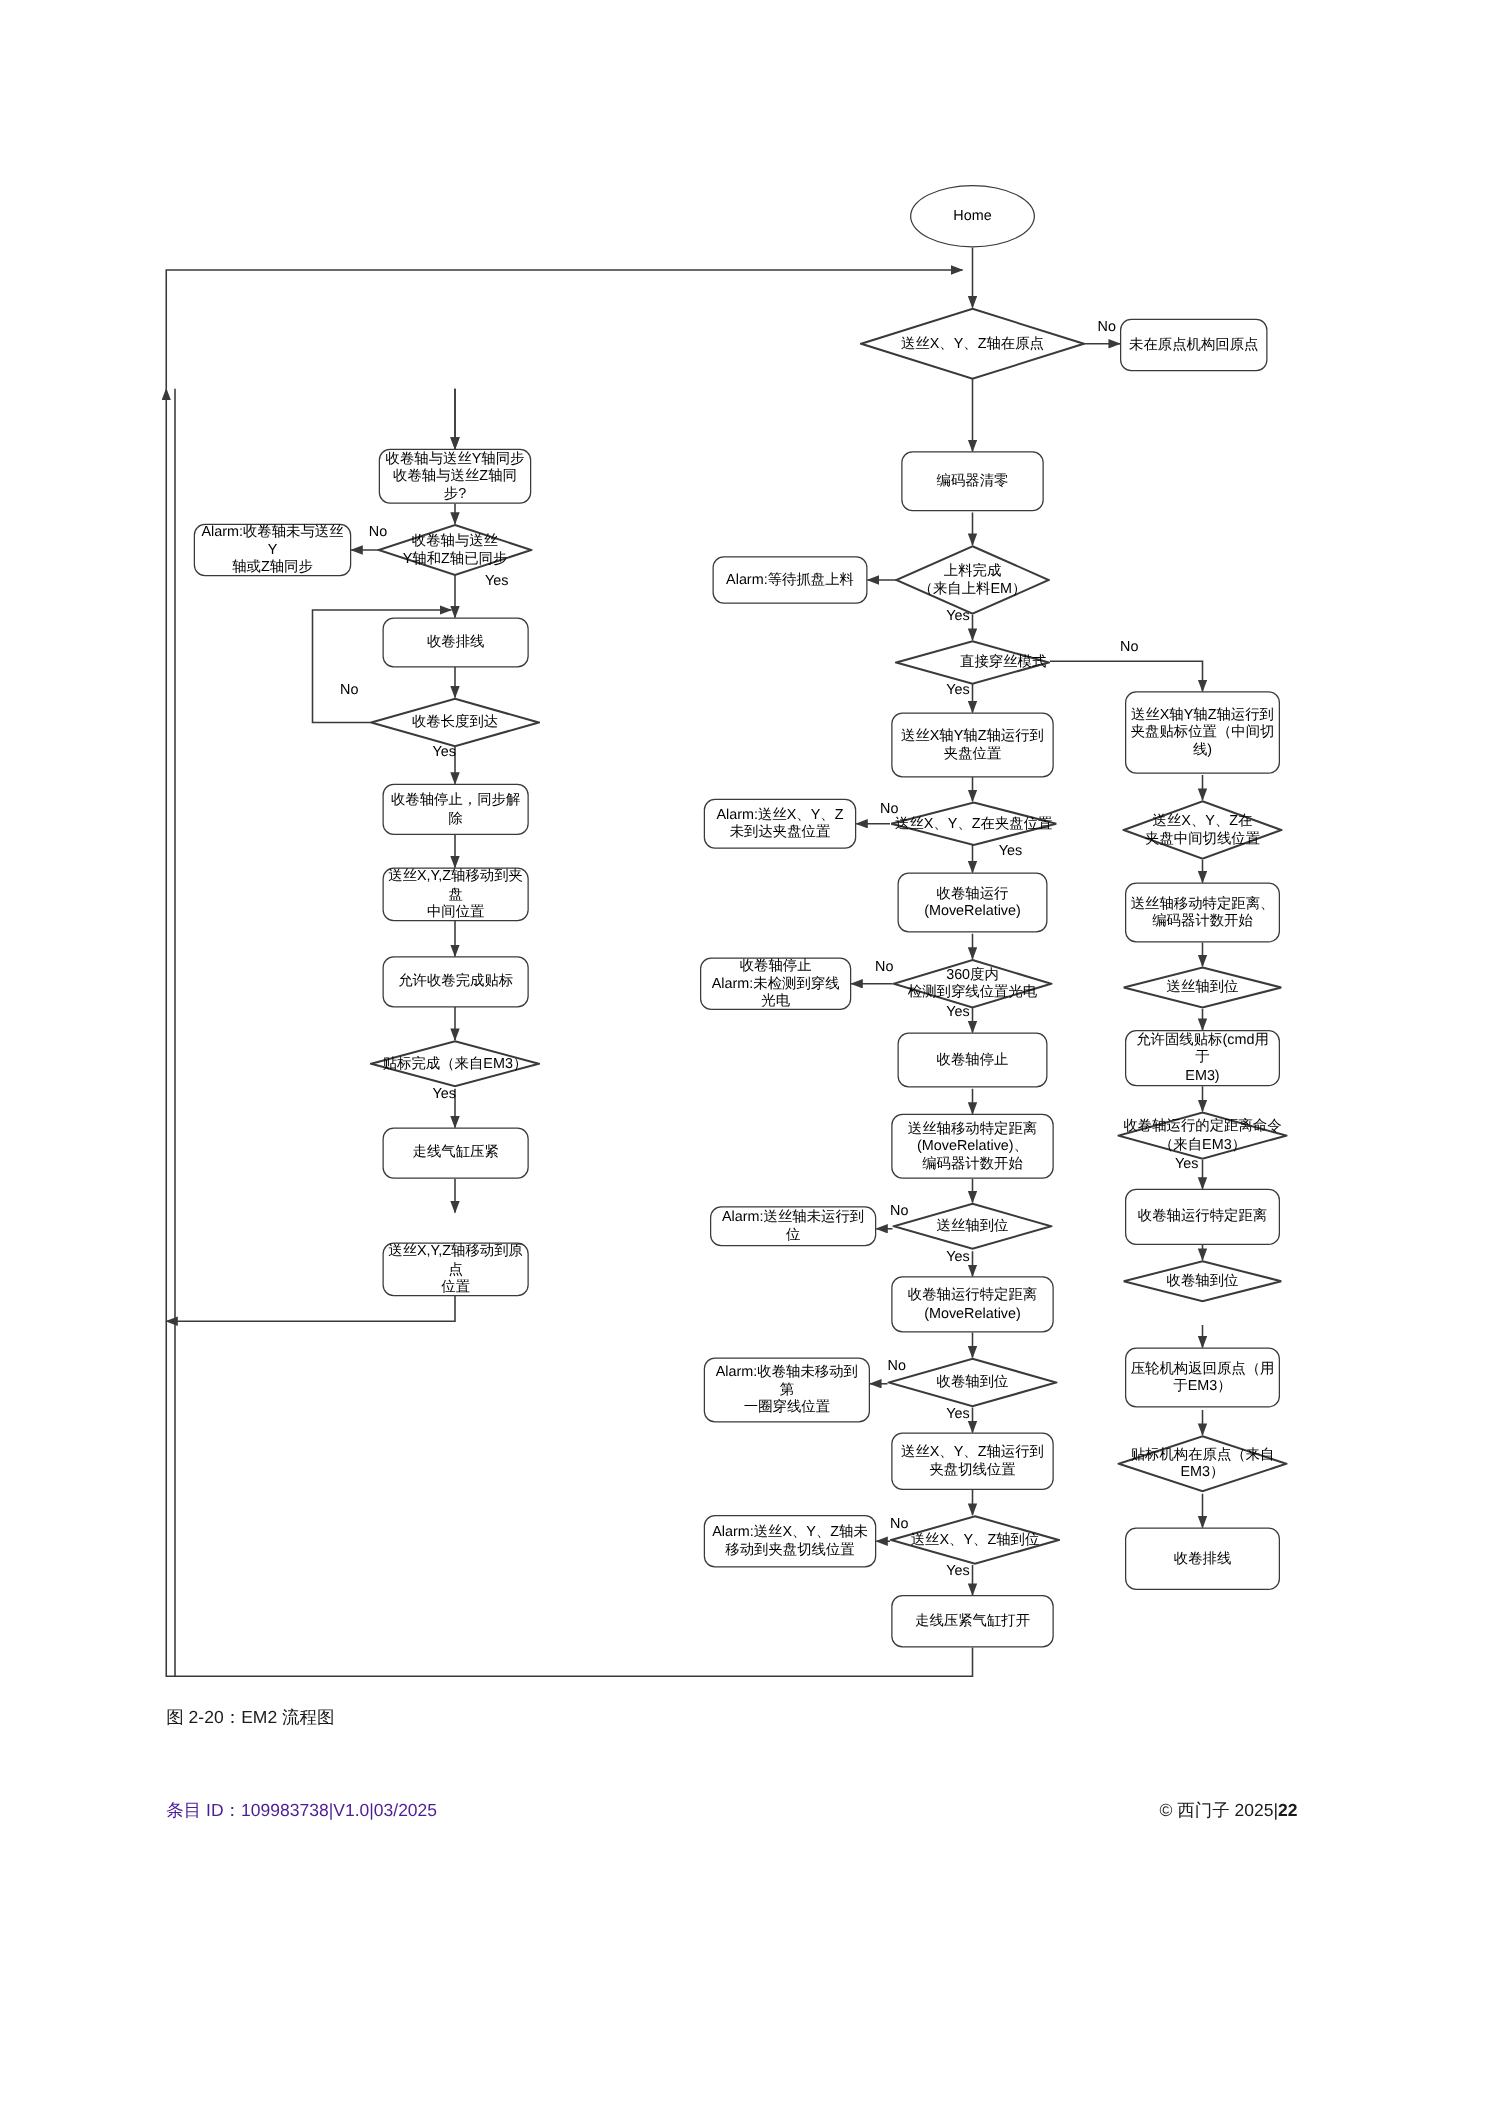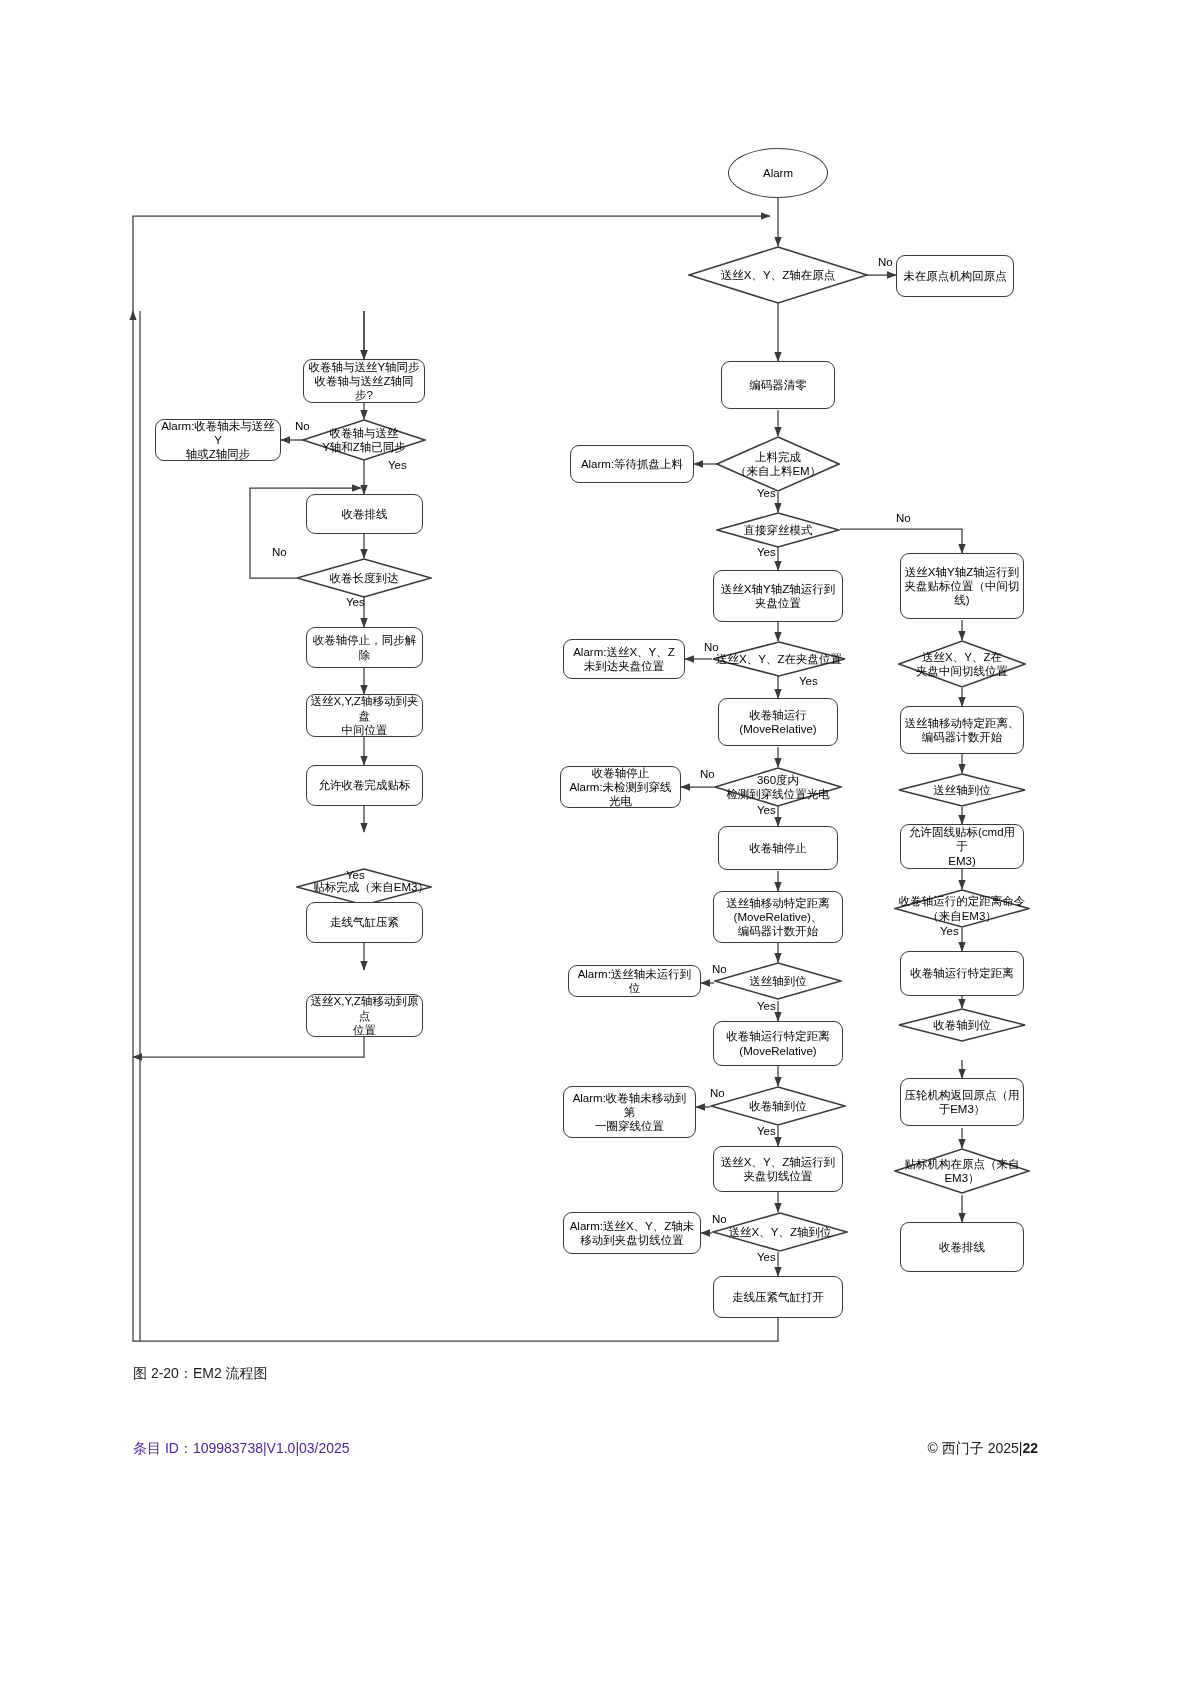--- a/index.html
+++ b/index.html
@@ -190,21 +190,21 @@
 
         <path d="M364,1012 L364,1057 L133,1057"></path>
       </g>
 
       <g stroke="#3a3a3a" stroke-width="1.25" fill="none">
         <path d="M140,311 L140,1341"></path>
       </g>
     </svg>
 
     <div class="node term" style="left:728px; top:148px; width:100px; height:50px;">
-      <span class="txt">Alarm</span>
+      <span class="txt">Home</span>
     </div>
 
     <div class="node dec" style="left:688px; top:246px; width:180px; height:58px;">
       <svg class="dshape" viewBox="0 0 180 58" preserveAspectRatio="none">
         <polygon points="90,1 179,29 90,57 1,29" fill="#fff" stroke="#3a3a3a" stroke-width="1.6" vector-effect="non-scaling-stroke"></polygon>
       </svg>
       <span class="txt">送丝X、Y、Z轴在原点</span>
     </div>
 
     <div class="node proc" style="left:896px; top:255px; width:118px; height:42px;">
@@ -220,21 +220,21 @@
         <polygon points="62,1 123,28 62,55 1,28" fill="#fff" stroke="#3a3a3a" stroke-width="1.6" vector-effect="non-scaling-stroke"></polygon>
       </svg>
       <span class="txt">上料完成
 （来自上料EM）</span>
     </div>
 
     <div class="node proc" style="left:570px; top:445px; width:124px; height:38px;">
       <span class="txt">Alarm:等待抓盘上料</span>
     </div>
 
-    <div class="node dec" style="left:716px; top:512px; width:124px; height:36px;">
+    <div class="node dec" style="left:716px; top:512px; width:124px; height:36px;justify-content:flex-end;">
       <svg class="dshape" viewBox="0 0 124 36" preserveAspectRatio="none">
         <polygon points="62,1 123,18 62,35 1,18" fill="#fff" stroke="#3a3a3a" stroke-width="1.6" vector-effect="non-scaling-stroke"></polygon>
       </svg>
       <span class="txt">直接穿丝模式</span>
     </div>
 
     <div class="node proc" style="left:713px; top:570px; width:130px; height:52px;">
       <span class="txt">送丝X轴Y轴Z轴运行到
 夹盘位置</span>
     </div>
@@ -430,21 +430,21 @@
 
     <div class="node proc" style="left:306px; top:694px; width:117px; height:43px;">
       <span class="txt">送丝X,Y,Z轴移动到夹盘
 中间位置</span>
     </div>
 
     <div class="node proc" style="left:306px; top:765px; width:117px; height:41px;">
       <span class="txt">允许收卷完成贴标</span>
     </div>
 
-    <div class="node dec" style="left:296px; top:868px; width:136px; height:38px;justify-content:flex-end;">
+    <div class="node dec" style="left:296px; top:832px; width:136px; height:38px;">
       <svg class="dshape" viewBox="0 0 136 38" preserveAspectRatio="none">
         <polygon points="68,1 135,19 68,37 1,19" fill="#fff" stroke="#3a3a3a" stroke-width="1.6" vector-effect="non-scaling-stroke"></polygon>
       </svg>
       <span class="txt">贴标完成（来自EM3）</span>
     </div>
 
     <div class="node proc" style="left:306px; top:902px; width:117px; height:41px;">
       <span class="txt">走线气缸压紧</span>
     </div>
 

